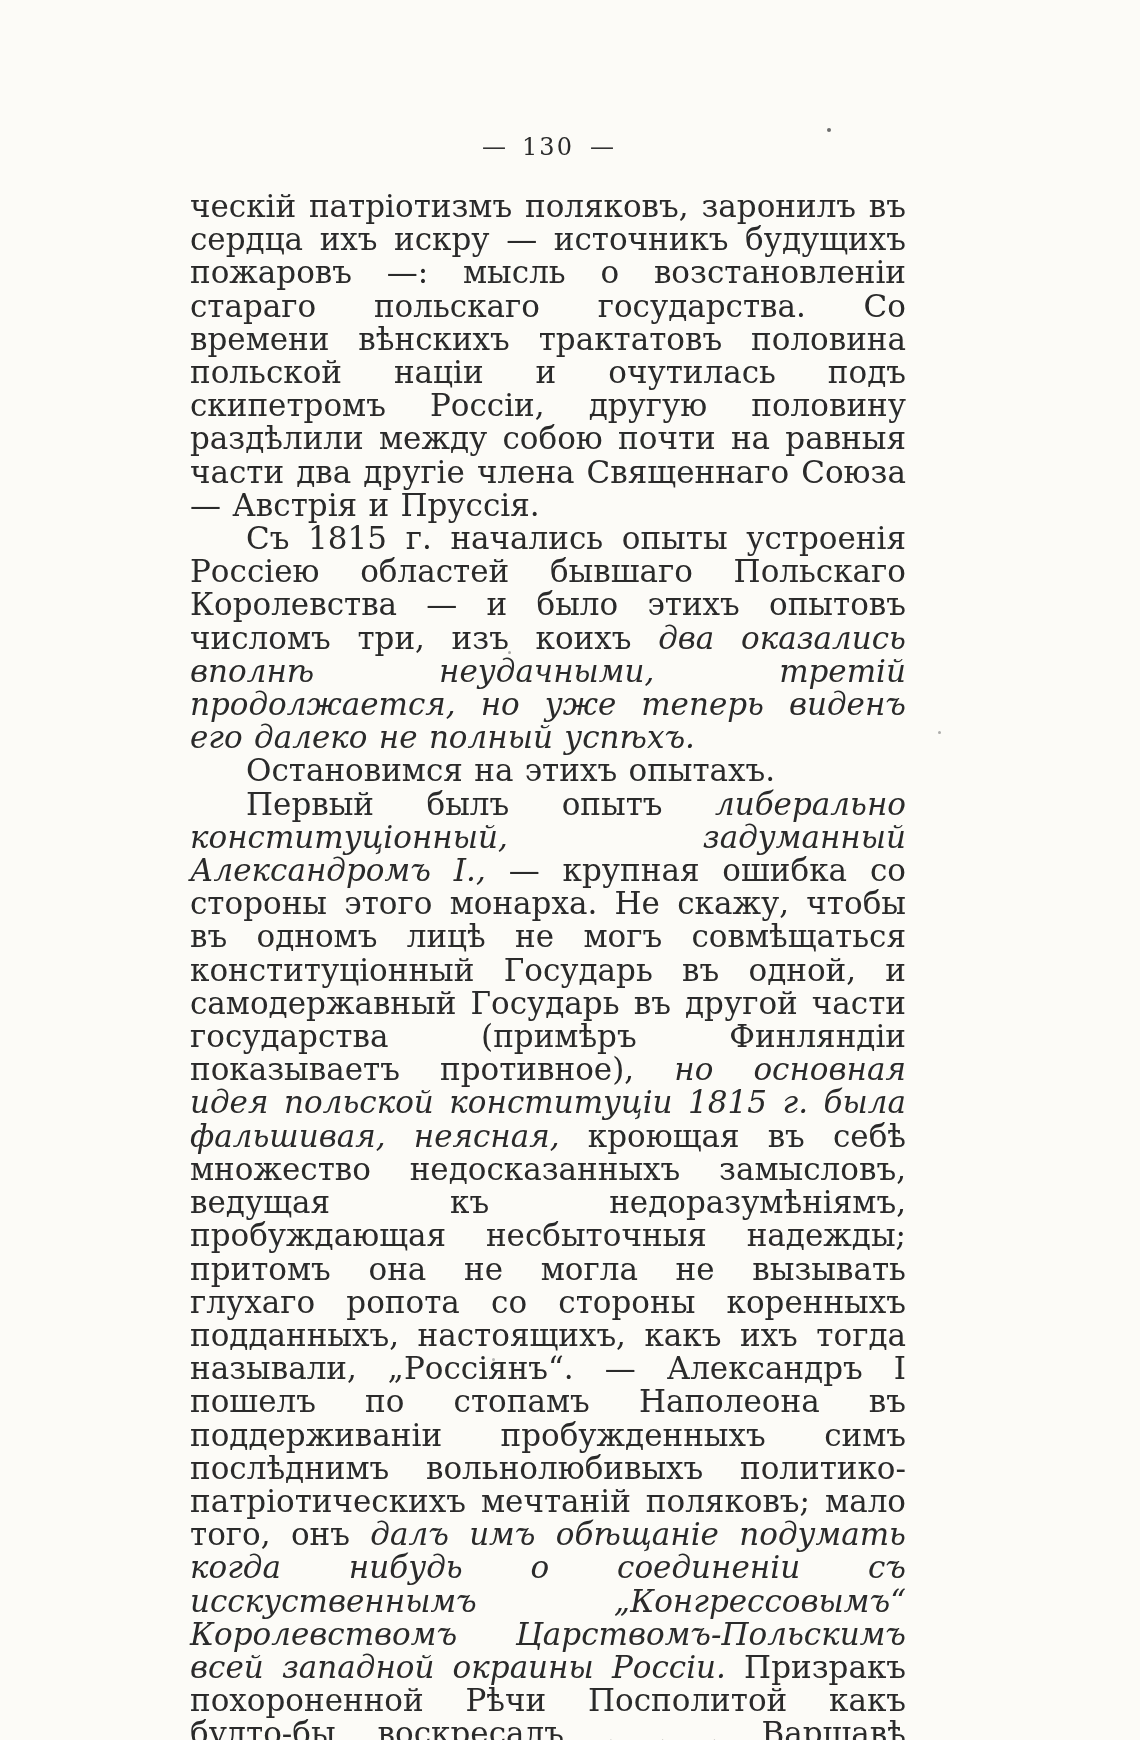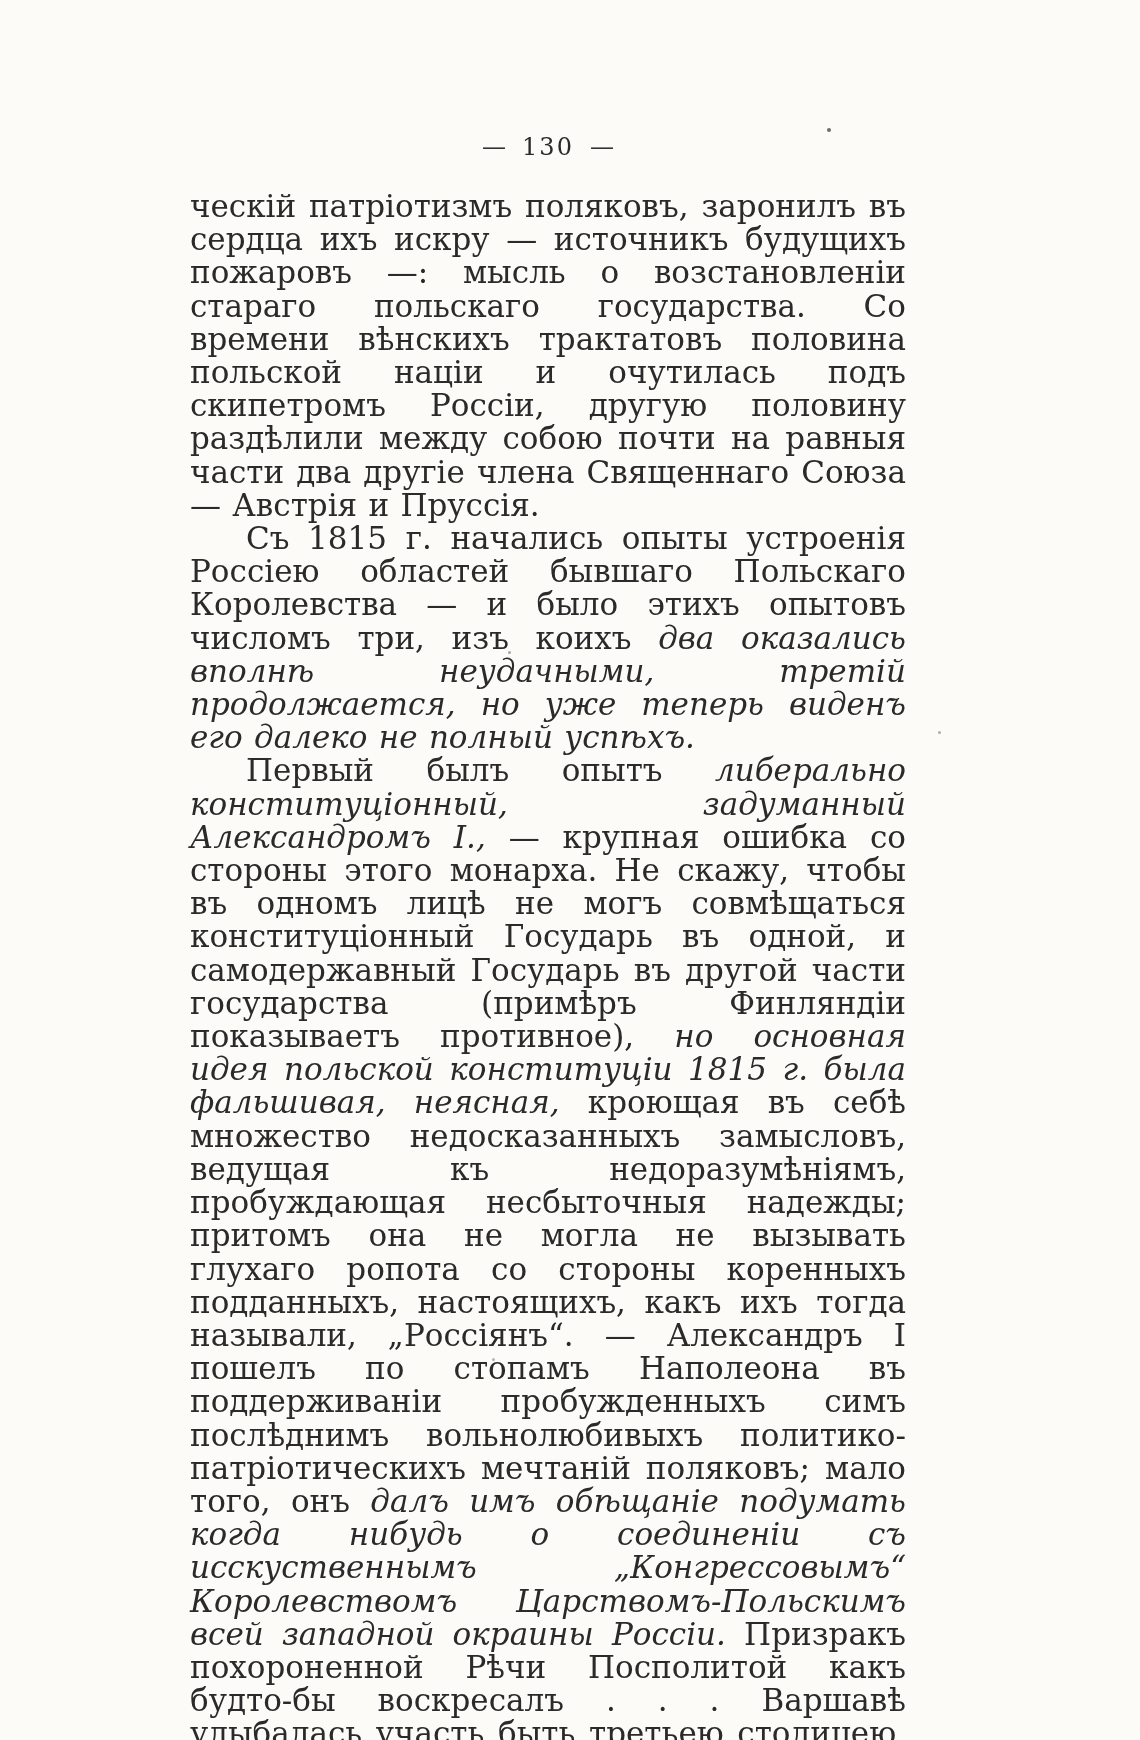--- a/index.html
+++ b/index.html
@@ -54,20 +54,21 @@
 
 <div class="page">
 
   <div class="page-header">
     <span class="dash">—</span><span class="num">130</span><span class="dash">—</span>
   </div>
 
   <div class="text-block">
       <p class="para"><span>ческій патріотизмъ поляковъ, заронилъ въ сердца ихъ искру — источникъ будущихъ пожаровъ —: мысль о возстановленіи стараго польскаго государства. Со времени вѣнскихъ трактатовъ половина польской націи и очутилась подъ скипетромъ Россіи, другую половину раздѣлили между собою почти на равныя части два другіе члена Священнаго Союза — Австрія и Пруссія.</span></p>
       <p class="para indent"><span>Съ 1815 г. начались опыты устроенія Россіею областей бывшаго Польскаго Королевства — и было этихъ опытовъ числомъ три, изъ коихъ </span><span class="it">два оказались вполнѣ неудачными, третій продолжается, но уже теперь виденъ его далеко не полный успѣхъ.</span></p>
+      <p class="para indent"><span>Остановимся на этихъ опытахъ.</span></p>
       <p class="para indent"><span>Первый былъ опытъ </span><span class="it">либерально конституціонный, задуманный Александромъ I.,</span><span> — крупная ошибка со стороны этого монарха. Не скажу, чтобы въ одномъ лицѣ не могъ совмѣщаться конституціонный Государь въ одной, и самодержавный Государь въ другой части государства (примѣръ Финляндіи показываетъ противное), </span><span class="it">но основная идея польской конституціи 1815 г. была фальшивая, неясная,</span><span> кроющая въ себѣ множество недосказанныхъ замысловъ, ведущая къ недоразумѣніямъ, пробуждающая несбыточныя надежды; притомъ она не могла не вызывать глухаго ропота со стороны коренныхъ подданныхъ, настоящихъ, какъ ихъ тогда называли, „Россіянъ“. — Александръ I пошелъ по стопамъ Наполеона въ поддерживаніи пробужденныхъ симъ послѣднимъ вольнолюбивыхъ политико-патріотическихъ мечтаній поляковъ; мало того, онъ </span><span class="it">далъ имъ обѣщаніе подумать когда нибудь о соединеніи съ исскуственнымъ „Конгрессовымъ“ Королевствомъ Царствомъ-Польскимъ всей западной окраины Россіи.</span><span> Призракъ похороненной Рѣчи Посполитой какъ будто-бы воскресалъ . . .  Варшавѣ улыбалась участь быть третьею столицею, столицею, могущею поспорить</span></p>
     </div>
 
   <span class="speck s1"></span>
   <span class="speck s2"></span>
   <span class="speck s3"></span>
   <span class="speck s4"></span>
 
 </div>
 

